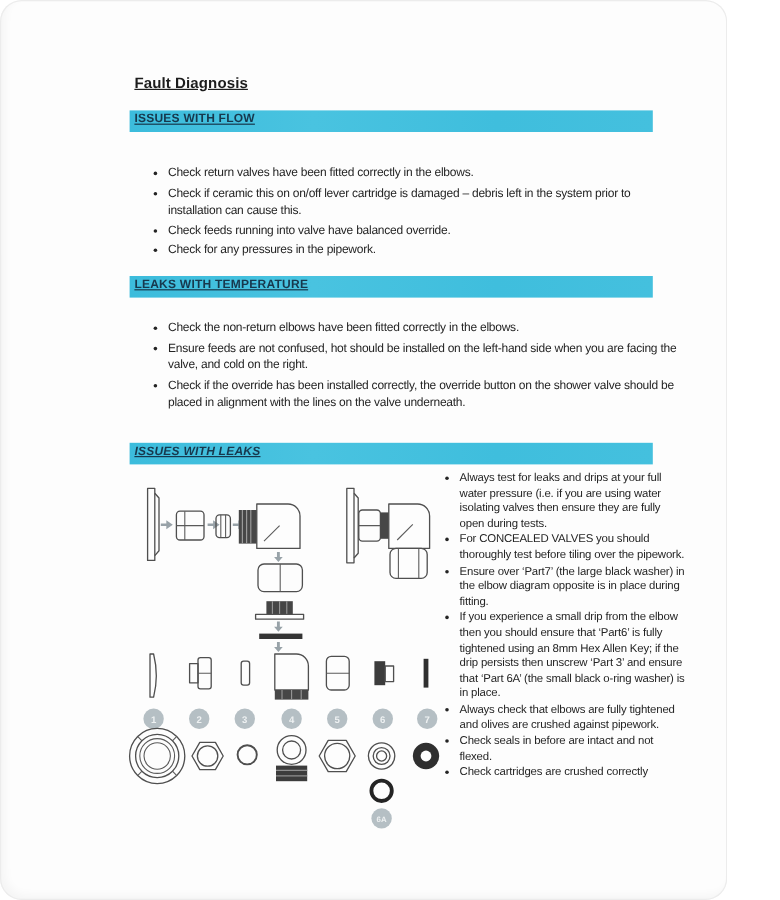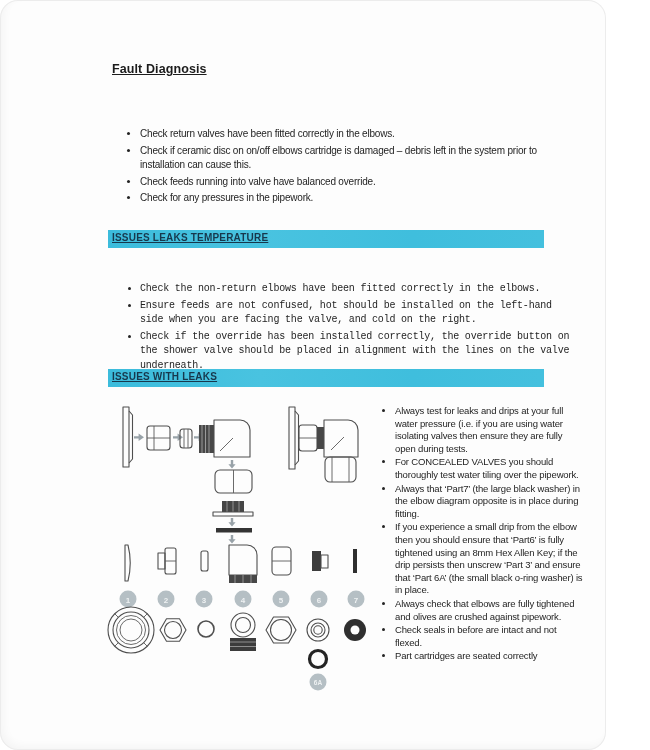--- a/index.html
+++ b/index.html
@@ -16,56 +16,59 @@
   .bar{
     position:absolute;left:108px;width:436px;height:18px;
     background:linear-gradient(90deg,#3cbcdc,#49c3e0 35%,#3fbedd 70%,#44c0de);
   }
   .bar .bar-label{
     position:absolute;left:4px;top:2px;font-size:10px;font-weight:bold;
     text-decoration:underline;color:#17384d;letter-spacing:0.2px;
   }
   #bar-flow{top:92px;}
   #bar-temp{top:230px;}
-  #bar-leaks{top:369px;}
+  #bar-leaks{top:369px;font-style:italic;}
   ul.bullets{
     position:absolute;left:124px;width:432px;margin:0;padding:0 0 0 16px;
     font-size:10px;line-height:14.5px;letter-spacing:-0.2px;color:#242424;list-style:disc outside;
   }
   ul.bullets li{margin-bottom:2px;}
-  #flow-list{top:127px;}
-  #temp-list{top:282px;font-family:Liberation Mono, monospace;}
+  #flow-list{top:138px;}
+  #temp-list{top:267px;}
   ul.small{
-    position:absolute;left:370px;top:393px;width:188px;margin:12px;padding:0 0 0 13px;
+    position:absolute;left:370px;top:393px;width:188px;margin:0;padding:0 0 0 13px;
     font-size:9.5px;line-height:12.6px;letter-spacing:-0.15px;color:#242424;list-style:disc outside;
   }
   ul.small li{margin-bottom:1px;}
   .diagram-wrap{position:absolute;left:103px;top:395px;width:265px;height:300px;}
   svg .ln{fill:none;stroke:#4f4f4f;stroke-width:1.1;stroke-linejoin:round;}
   svg .thin{fill:none;stroke:#5a5a5a;stroke-width:0.9;}
   svg .badge{fill:#b5bfc4;}
   svg .badge-txt{fill:#eef1f2;font-family:"Liberation Sans",sans-serif;font-weight:bold;text-anchor:middle;}
   svg .arr{fill:#98a2a8;}
 </style>
 </head>
 <body>
 
 <div class="page">
 
   <h1 class="doc-title">Fault Diagnosis</h1>
 
+  <div class="bar" id="bar-flow">
+    <span class="bar-label">ISSUES WITH FLOW</span>
+  </div>
   <ul class="bullets" id="flow-list">
       <li>Check return valves have been fitted correctly in the elbows.</li>
-      <li>Check if ceramic disc on on/off elbows cartridge is damaged – debris left in the system prior to installation can cause this.</li>
+      <li>Check if ceramic this on on/off lever cartridge is damaged – debris left in the system prior to installation can cause this.</li>
       <li>Check feeds running into valve have balanced override.</li>
       <li>Check for any pressures in the pipework.</li>
     </ul>
 
   <div class="bar" id="bar-temp">
-    <span class="bar-label">ISSUES LEAKS TEMPERATURE</span>
+    <span class="bar-label">LEAKS WITH TEMPERATURE</span>
   </div>
   <ul class="bullets" id="temp-list">
       <li>Check the non-return elbows have been fitted correctly in the elbows.</li>
       <li>Ensure feeds are not confused, hot should be installed on the left-hand side when you are facing the valve, and cold on the right.</li>
       <li>Check if the override has been installed correctly, the override button on the shower valve should be placed in alignment with the lines on the valve underneath.</li>
     </ul>
 
   <div class="bar" id="bar-leaks">
     <span class="bar-label">ISSUES WITH LEAKS</span>
   </div>
@@ -223,21 +226,21 @@
       <circle cx="215" cy="264" r="8.5" fill="none" stroke="#242424" stroke-width="3.2"></circle>
       <g>
         <circle class="badge" cx="215" cy="287" r="8.5"></circle>
         <text class="badge-txt" x="215" y="290" font-size="6.5">6A</text>
       </g>
     </svg>
   </div>
 
   <ul class="small" id="leaks-list">
       <li>Always test for leaks and drips at your full water pressure (i.e. if you are using water isolating valves then ensure they are fully open during tests.</li>
-      <li>For CONCEALED VALVES you should thoroughly test water tiling over the pipework.</li>
-      <li>Always that ‘Part7’ (the large black washer) in the elbow diagram opposite is in place during fitting.</li>
+      <li>For CONCEALED VALVES you should thoroughly test before tiling over the pipework.</li>
+      <li>Ensure over ‘Part7’ (the large black washer) in the elbow diagram opposite is in place during fitting.</li>
       <li>If you experience a small drip from the elbow then you should ensure that ‘Part6’ is fully tightened using an 8mm Hex Allen Key; if the drip persists then unscrew ‘Part 3’ and ensure that ‘Part 6A’ (the small black o-ring washer) is in place.</li>
       <li>Always check that elbows are fully tightened and olives are crushed against pipework.</li>
       <li>Check seals in before are intact and not flexed.</li>
-      <li>Part cartridges are seated correctly</li>
+      <li>Check cartridges are crushed correctly</li>
     </ul>
 
 </div>
 
 </body></html>

